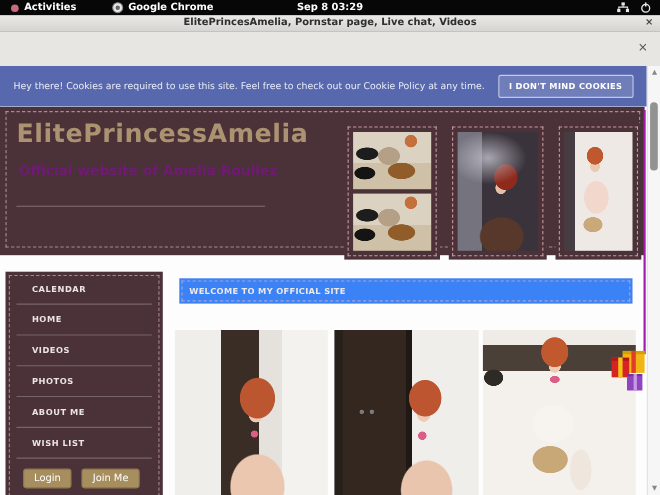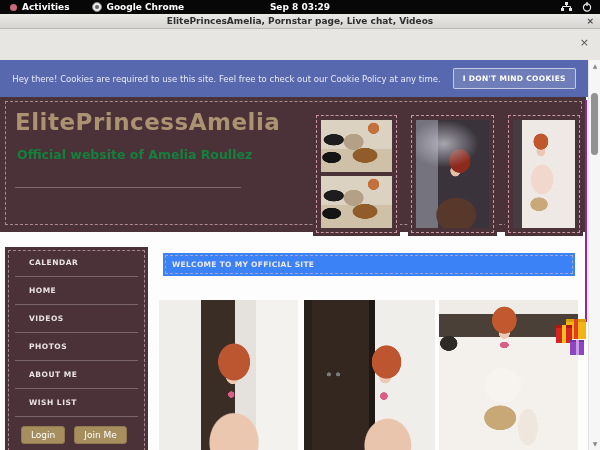--- a/index.html
+++ b/index.html
@@ -2,21 +2,21 @@
 <html><head>
 <meta charset="utf-8">
 <style>
   html,body{margin:0;padding:0;}
   body{font-family:"DejaVu Sans","Liberation Sans",sans-serif;}
   #stage{position:relative;width:600px;height:450px;overflow:hidden;background:#fff;}
 
   
   .topbar{position:absolute;left:0;top:0;width:600px;height:14px;background:#070707;color:#fff;
     display:flex;align-items:center;font-size:9px;font-weight:bold;}
-  .tb-left{display:flex;align-items:center;gap:22px;padding-left:10px;}
+  .tb-left{display:flex;align-items:center;gap:32px;padding-left:10px;}
   .tb-item{display:flex;align-items:center;gap:5px;cursor:default;}
   .act-dot{width:7px;height:7px;border-radius:50%;background:#c9697d;}
   .chrome-ico{width:8px;height:8px;border-radius:50%;background:#e8e8e8;border:1px solid #8a8a8a;position:relative;}
   .chrome-ico::after{content:"";position:absolute;left:2px;top:2px;width:4px;height:4px;border-radius:50%;background:#666;}
   .tb-clock{position:absolute;left:0;right:0;text-align:center;pointer-events:none;}
   .tb-right{margin-left:auto;display:flex;align-items:center;gap:10px;padding-right:8px;}
   .tb-right svg{display:block;}
 
   
   .titlebar{position:absolute;left:0;top:14px;width:600px;height:14px;
@@ -37,21 +37,21 @@
     color:#fff;font-size:7.5px;font-weight:bold;padding:5px 9px;border-radius:2px;cursor:pointer;
     letter-spacing:.3px;font-family:inherit;}
 
   
   .page{position:absolute;left:0;top:97px;width:588px;height:353px;background:#fdfdfd;overflow:hidden;}
 
   .band{position:absolute;left:0;top:0;width:586px;height:135px;background:#4a3238;}
   .band::after{content:"";position:absolute;left:5px;top:4px;right:4px;bottom:7px;
     border:1px dashed rgba(231,186,196,.65);pointer-events:none;}
   .site-title{position:absolute;left:15px;top:12px;font-size:23px;font-weight:800;color:#ab9270;letter-spacing:.5px;}
-  .site-tagline{position:absolute;left:17px;top:50px;font-size:12.5px;font-weight:bold;color:#15803d;}
+  .site-tagline{position:absolute;left:17px;top:50px;font-size:12.5px;font-weight:bold;color:#701a75;}
   .header-rule{position:absolute;left:15px;top:90px;width:226px;height:1px;background:#80696e;}
 
   .frame{position:absolute;top:15px;background:#4a3238;box-sizing:border-box;padding:8px;z-index:3;}
   .frame::after{content:"";position:absolute;inset:3px;border:1px dashed rgba(236,176,188,.8);pointer-events:none;}
   .frame .inner{width:100%;height:100%;display:flex;flex-direction:column;gap:4px;}
   .ph{width:100%;flex:1;cursor:pointer;}
 
   .f1{left:313px;width:87px;height:124px;}
   .f2{left:408px;width:89px;height:124px;}
   .f3{left:505px;width:78px;height:124px;}

